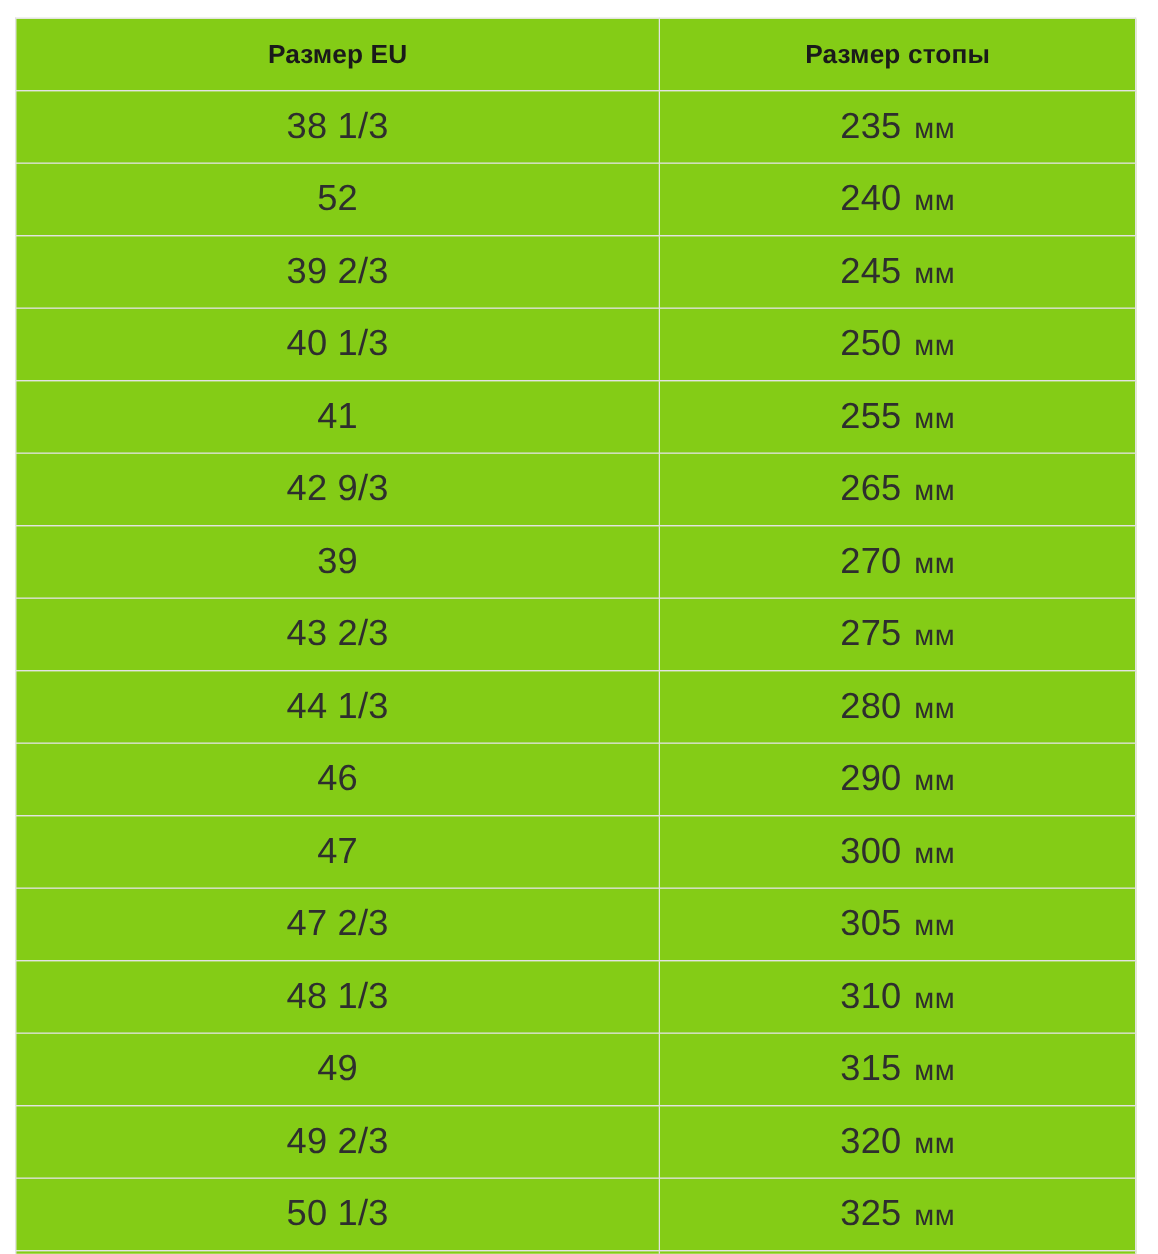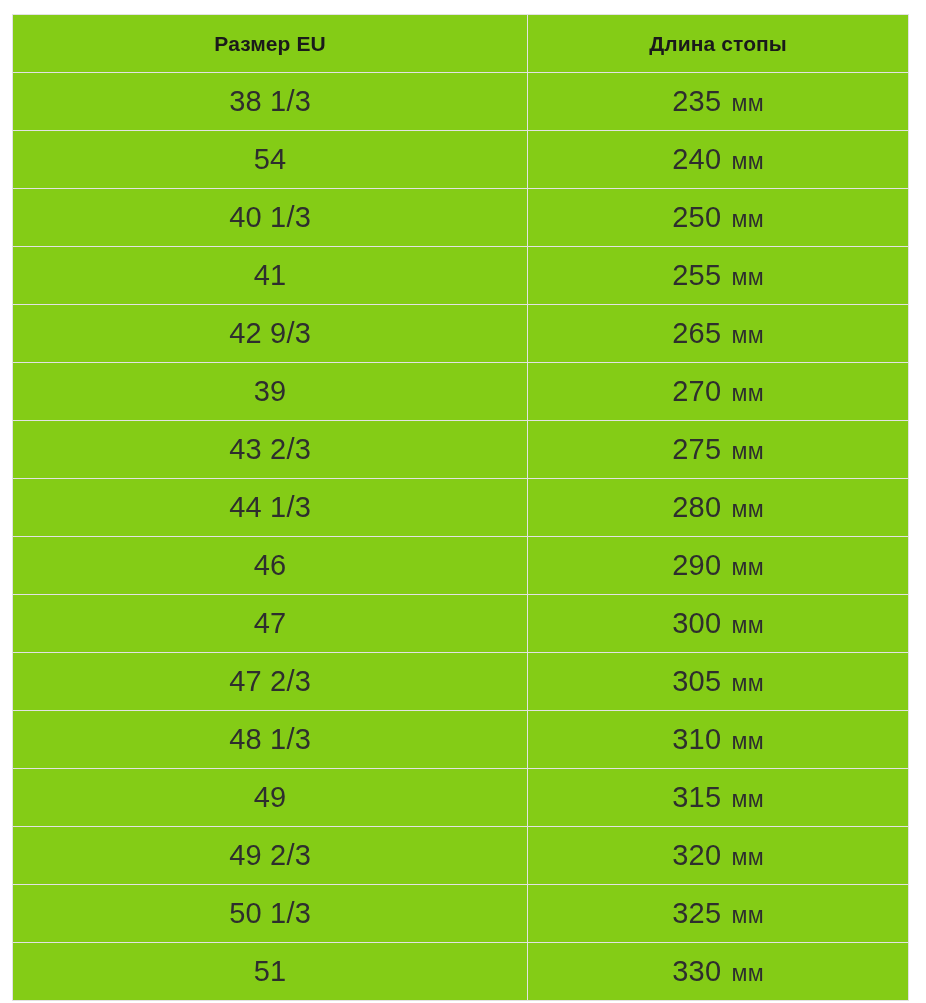--- a/index.html
+++ b/index.html
@@ -79,39 +79,47 @@
     <colgroup>
       <col class="col-eu">
       <col class="col-len">
     </colgroup>
     <thead>
       <tr>
         <th>
           <span class="cell-inner">Размер EU</span>
         </th>
         <th>
-          <span class="cell-inner">Длина стопы</span>
+          <span class="cell-inner">Размер стопы</span>
         </th>
       </tr>
     </thead>
     <tbody id="table-body">
         <tr>
           <td>
             <span class="cell-inner">38 1/3</span>
           </td>
           <td>
             <span class="cell-inner"><span>235</span> <span class="unit">мм</span></span>
           </td>
         </tr>
         <tr>
           <td>
-            <span class="cell-inner">54</span>
+            <span class="cell-inner">52</span>
           </td>
           <td>
             <span class="cell-inner"><span>240</span> <span class="unit">мм</span></span>
+          </td>
+        </tr>
+        <tr>
+          <td>
+            <span class="cell-inner">39 2/3</span>
+          </td>
+          <td>
+            <span class="cell-inner"><span>245</span> <span class="unit">мм</span></span>
           </td>
         </tr>
         <tr>
           <td>
             <span class="cell-inner">40 1/3</span>
           </td>
           <td>
             <span class="cell-inner"><span>250</span> <span class="unit">мм</span></span>
           </td>
         </tr>

